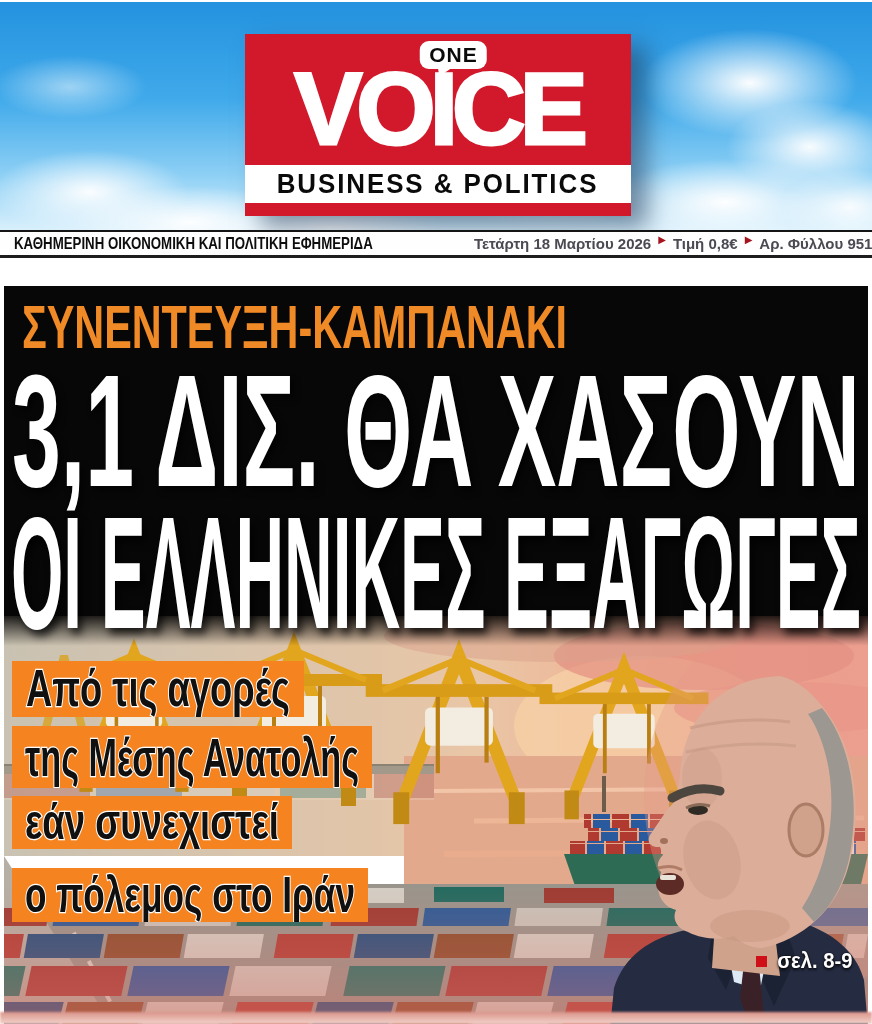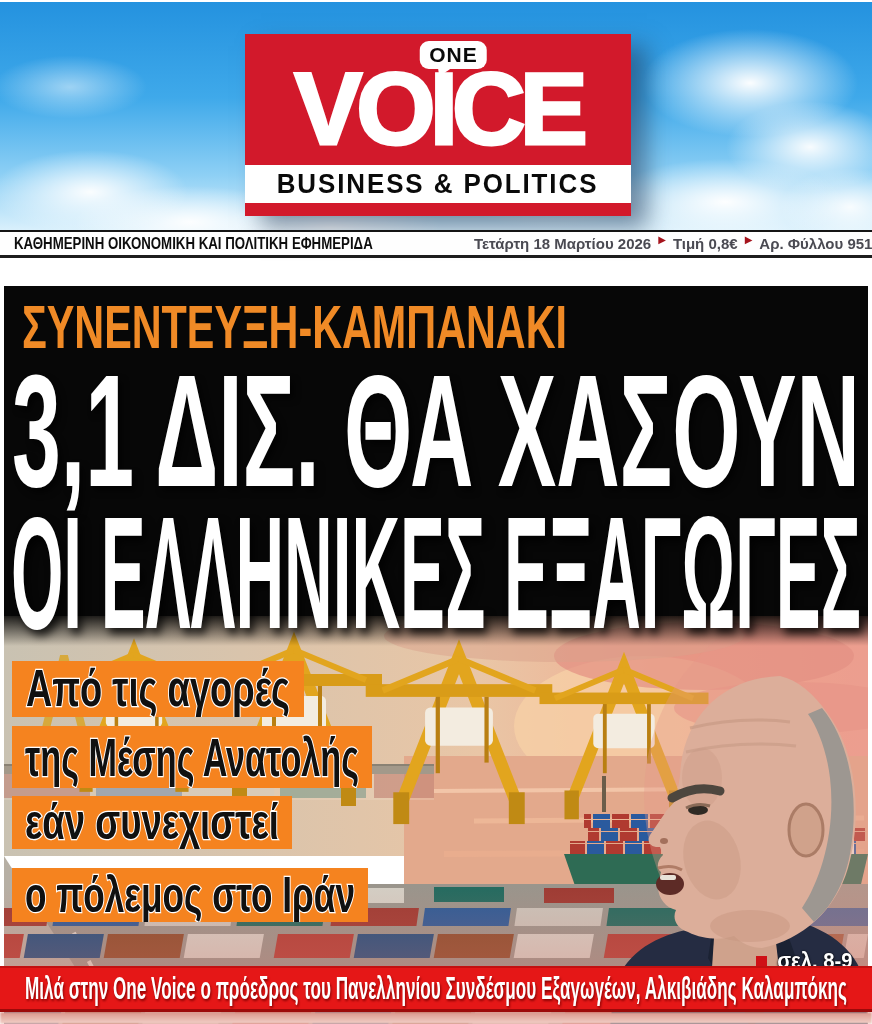--- a/index.html
+++ b/index.html
@@ -264,20 +264,15 @@
       <rect width="356" height="54" fill="#f5831f"></rect>
       <text x="13" y="44" font-size="50" font-weight="bold" fill="#101010" stroke="#ffffff" stroke-width="2.6" paint-order="stroke" textLength="330" lengthAdjust="spacingAndGlyphs">ο πόλεμος στο Ιράν</text>
     </svg>
 
     <div class="pageref">
       <span class="bullet"></span>
       <span class="ptxt">σελ. 8-9</span>
     </div>
   </div>
 
-  <div class="footerstrip">
-    <svg width="872" height="41" viewBox="0 0 872 41">
-      <text x="436" y="31" text-anchor="middle" font-size="31" font-weight="bold" fill="#ffffff" textLength="822" lengthAdjust="spacingAndGlyphs" style="filter:drop-shadow(1px 2px 1px rgba(120,0,0,.8))">Μιλά στην One Voice ο πρόεδρος του Πανελληνίου Συνδέσμου Εξαγωγέων, Αλκιβιάδης Καλαμπόκης</text>
-    </svg>
-  </div>
   <div class="bottomblur"></div>
 
 </div>
 
 </body></html>

